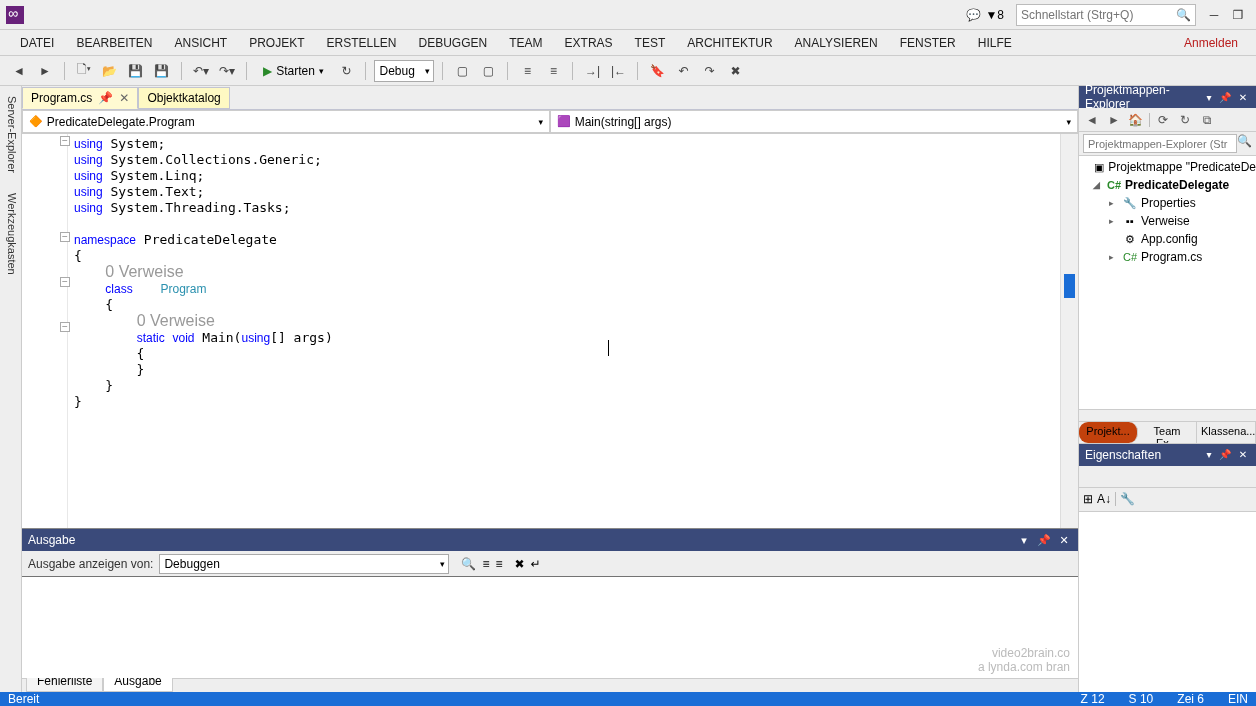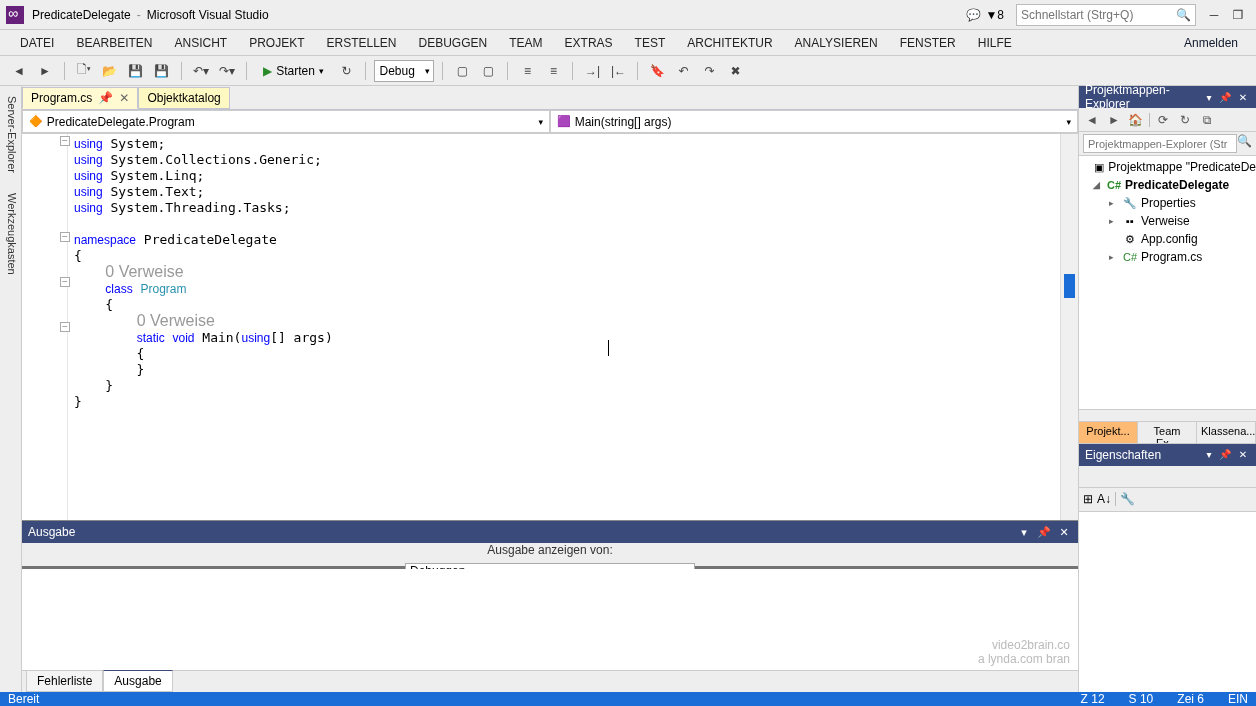--- a/index.html
+++ b/index.html
@@ -14,21 +14,21 @@
 .title-bar .spacer { flex: 1; }
 .title-bar .icon-btn { width: 24px; height: 24px; display: flex; align-items: center; justify-content: center; color: #333; cursor: pointer; }
 .title-bar .flag { display: flex; align-items: center; margin-right: 6px; }
 .quick-search { width: 180px; height: 22px; border: 1px solid #bbb; background: #fff; padding: 0 4px; margin: 0 6px; display: flex; align-items: center; }
 .quick-search input { border: none; outline: none; width: 100%; font-size: 12px; }
 .quick-search .mag { color: #555; }
 
 
 .menu-bar { height: 26px; background: #eee; display: flex; align-items: center; padding: 0 10px; gap: 2px; border-bottom: 1px solid #ccc; }
 .menu-bar .menu-item { padding: 3px 10px; color: #222; text-transform: uppercase; font-size: 12px; cursor: pointer; }
-.menu-bar .login { margin-left: auto; color: #0f172a; padding: 3px 8px; cursor: pointer; }
+.menu-bar .login { margin-left: auto; color: #b91c1c; padding: 3px 8px; cursor: pointer; }
 
 
 .toolbar { height: 30px; background: #eee; display: flex; align-items: center; padding: 0 8px; gap: 4px; border-bottom: 1px solid #ccc; }
 .toolbar .tb-btn { width: 22px; height: 22px; display: flex; align-items: center; justify-content: center; color: #444; cursor: pointer; border: 1px solid transparent; }
 .toolbar .tb-sep { width: 1px; height: 18px; background: #bbb; margin: 0 4px; }
 .toolbar .start-btn { display: flex; align-items: center; gap: 4px; padding: 2px 8px; cursor: pointer; }
 .toolbar .start-btn .play { color: #2a8a2a; }
 .toolbar .config-dd { border: 1px solid #aaa; height: 22px; padding: 0 4px; display: flex; align-items: center; background: #fff; min-width: 60px; cursor: pointer; }
 .toolbar .config-dd .dd-arrow { margin-left: auto; font-size: 9px; }
 
@@ -50,83 +50,80 @@
 .nav-dropdowns { height: 24px; display: flex; border-bottom: 1px solid #ccc; }
 .nav-dd { flex: 1; border: 1px solid #ccc; background: #fff; display: flex; align-items: center; padding: 0 6px; cursor: pointer; gap: 4px; }
 .nav-dd .ico { color: #cc7a00; font-size: 11px; }
 .nav-dd .arrow { margin-left: auto; font-size: 9px; }
 
 .code-wrap { flex: 1; display: flex; overflow: hidden; position: relative; background: #fff; }
 .gutter { width: 46px; background: #fff; border-right: 1px solid #e8e8e8; position: relative; }
 .fold { position: absolute; left: 38px; font-size: 10px; color: #888; cursor: pointer; border: 1px solid #aaa; width: 10px; height: 10px; text-align: center; line-height: 8px; background: #fff; }
 .code { flex: 1; font-family: Consolas, monospace; font-size: 13px; padding: 2px 0 12px 6px; white-space: pre; line-height: 16px; position: relative; }
 .code .kw { color: #0000ff; }
-.code .type { color: #2b91af; }
+.code .type { color: #2b91af; margin-left: 20px; }
 .code .refs { color: #999; font-size: 16px; }
 .caret { position: absolute; width: 1px; height: 16px; background: #000; }
 .code-scroll-v { width: 18px; background: #f0f0f0; border-left: 1px solid #ddd; position: relative; }
 .code-scroll-v .blue-ind { position: absolute; left: 3px; right: 3px; top: 140px; height: 24px; background: #1a6dd6; }
 .zoom-bar { height: 18px; display: flex; align-items: center; border-top: 1px solid #ccc; background: #eee; }
 .zoom-dd { width: 60px; height: 16px; border: 1px solid #aaa; background: #fff; font-size: 11px; padding: 0 4px; display: flex; align-items: center; }
 
 
 .output-panel { display: flex; flex-direction: column; border-top: 1px solid #888; }
 .panel-header { height: 22px; background: #3a4a7a; color: #fff; display: flex; align-items: center; padding: 0 6px; }
 .panel-header .ph-title { font-size: 12px; }
 .panel-header .ph-btns { margin-left: auto; display: flex; gap: 4px; }
 .panel-header .ph-btn { width: 16px; height: 16px; color: #fff; cursor: pointer; display: flex; align-items: center; justify-content: center; font-size: 11px; }
-.output-toolbar { height: 26px; background: #eee; display: flex; align-items: center; padding: 0 6px; gap: 6px; border-bottom: 3px solid #737373; flex-direction: column; }
+.output-toolbar { height: 26px; background: #eee; display: flex; align-items: center; padding: 12px 6px; gap: 6px; border-bottom: 1px solid #737373; }
 .output-toolbar label { font-size: 12px; color: #333; }
 .output-dd { width: 290px; height: 20px; border: 1px solid #aaa; background: #fff; padding: 0 4px; display: flex; align-items: center; cursor: pointer; }
 .output-dd .arrow { margin-left: auto; font-size: 9px; }
 .output-body { flex: 1; background: #fff; position: relative; }
 .watermark { position: absolute; left: 50%; top: 50%; transform: translate(-50%, -10%); color: #ccc; font-size: 28px; font-style: italic; white-space: nowrap; }
 .brand { position: absolute; right: 8px; bottom: 4px; color: #bbb; font-size: 13px; text-align: right; line-height: 14px; }
 
 
-.bottom-tabs { height: 22px; background: #eee; display: flex; align-items: flex-end; padding-left: 4px; border-top: 1px solid #ccc; }
+.bottom-tabs { height: 14px; background: #eee; display: flex; align-items: flex-end; padding-left: 4px; border-top: 1px solid #ccc; }
 .btab { padding: 3px 10px; border: 1px solid #ccc; background: #f4f4f4; cursor: pointer; font-size: 12px; }
 .btab.active { background: #fff; border-top: 1px solid #3a4a7a; }
 
 
 .right { width: 178px; display: flex; flex-direction: column; border-left: 1px solid #ccc; }
 .panel-title { height: 22px; background: #3a4a7a; color: #fff; display: flex; align-items: center; padding: 0 6px; font-size: 12px; }
 .panel-title .pt-btns { margin-left: auto; display: flex; gap: 3px; }
 .panel-title .pt-btn { width: 14px; height: 14px; color: #fff; cursor: pointer; font-size: 10px; display: flex; align-items: center; justify-content: center; }
 .se-toolbar { height: 24px; background: #eee; border-bottom: 1px solid #ccc; display: flex; align-items: center; padding: 0 4px; gap: 4px; }
 .se-toolbar .se-btn { width: 18px; height: 18px; color: #555; cursor: pointer; display: flex; align-items: center; justify-content: center; font-size: 12px; }
 .se-search { height: 24px; background: #eee; border-bottom: 1px solid #ccc; padding: 2px 4px; display: flex; }
 .se-search input { flex: 1; border: 1px solid #bbb; padding: 0 4px; font-size: 11px; }
 .tree { flex: 1; background: #fff; overflow: auto; padding: 2px 0; }
 .tree-row { display: flex; align-items: center; height: 18px; padding-left: 4px; gap: 4px; cursor: pointer; font-size: 12px; white-space: nowrap; }
 .tree-row .exp { width: 10px; color: #666; font-size: 9px; }
 .tree-row .ico { width: 14px; text-align: center; font-size: 11px; }
 .tree-row.bold { font-weight: bold; }
 .tree-scroll { height: 12px; background: #eee; border-top: 1px solid #ccc; }
 .right-tabs { height: 22px; background: #eee; display: flex; border-top: 1px solid #ccc; }
 .rtab { flex: 1; padding: 3px 4px; font-size: 11px; text-align: center; cursor: pointer; border-right: 1px solid #ccc; overflow: hidden; }
-.rtab.active { background: #fdba74; }
+.rtab.active { background: #c2410c; border-radius: 9px; }
 
 .props { flex: 1; display: flex; flex-direction: column; border-top: 1px solid #ccc; }
 .props-toolbar { height: 24px; background: #eee; border-bottom: 1px solid #ccc; display: flex; align-items: center; padding: 0 4px; gap: 4px; }
 .props-body { flex: 1; background: #fff; }
 
 
 .statusbar { position: absolute; bottom: 0; left: 0; right: 0; height: 14px; background: #1a6dd6; color: #fff; display: flex; align-items: center; padding: 0 8px; font-size: 11px; }
 .statusbar .sp { flex: 1; }
 .statusbar .cell { margin-left: 24px; }
 </style>
 </head>
 <body>
 
 <div class="title-bar">
   <div class="vs-logo"></div>
-  <span class="title-text">
-    <span>PredicateDelegate</span><span class="title-sep">-</span><span>Microsoft Visual Studio</span>
-  </span>
   <div class="spacer"></div>
   <div class="icon-btn">💬</div>
   <div class="flag">▼<span>8</span></div>
   <div class="quick-search">
     <input placeholder="Schnellstart (Strg+Q)" style="">
     <span class="mag">🔍</span>
   </div>
   <div class="icon-btn">─</div>
   <div class="icon-btn">❐</div>
 </div>

